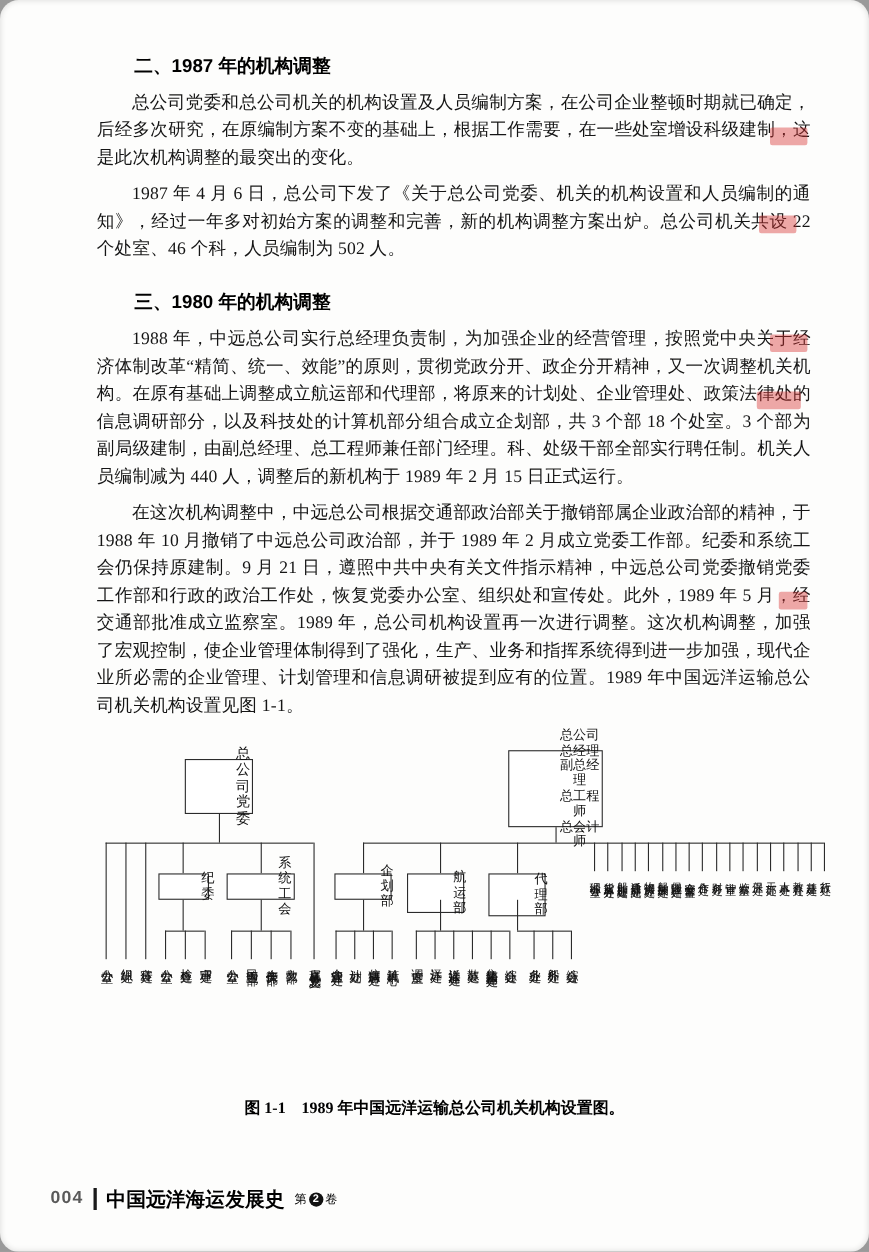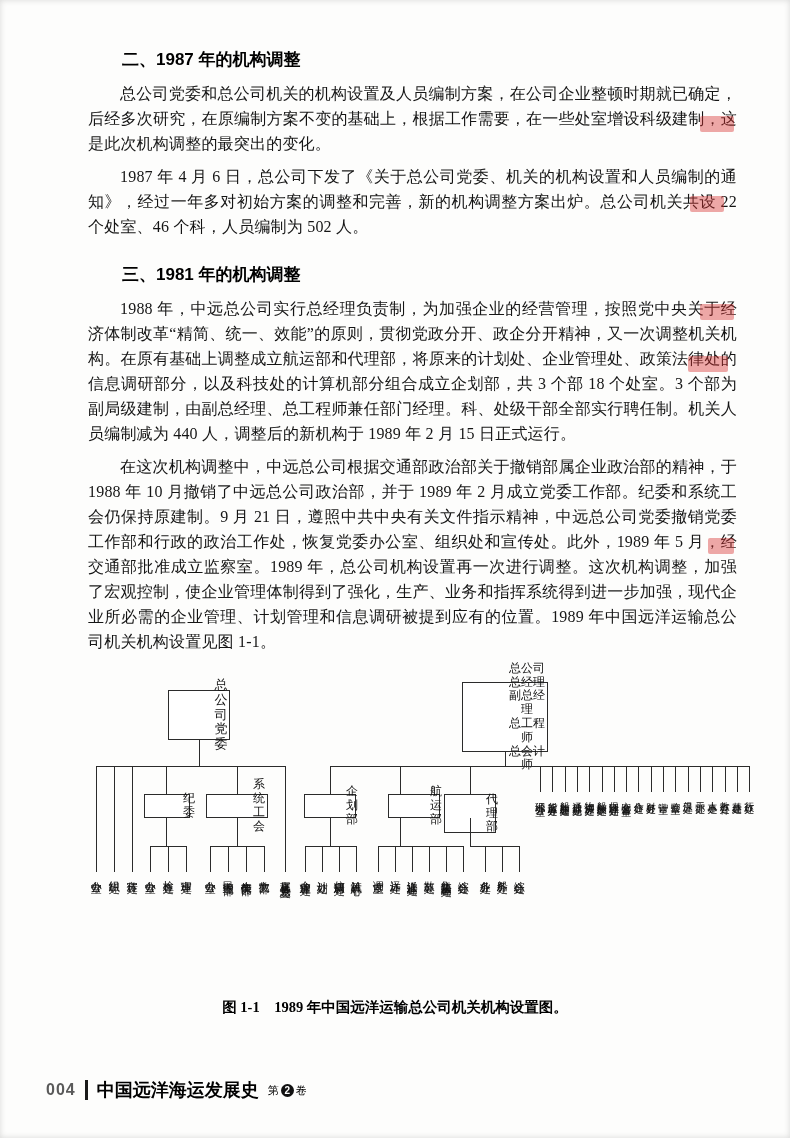--- a/index.html
+++ b/index.html
@@ -1,19 +1,20 @@
 <!DOCTYPE html>
 <html><head>
 <meta charset="utf-8">
 <style>
   html,body{margin:0;padding:0;background:#9a9a9a;}
   .page{
     position:relative;width:790px;height:1138px;background:#fdfdfc;
     font-family:"Liberation Serif",serif;color:#151515;margin:0 auto;overflow:hidden;
     box-shadow:inset 0 0 6px rgba(0,0,0,.15);
+    border-radius:17px;
   }
   .content{position:absolute;left:88px;top:48px;width:649px;}
   h2.sec{
     font-family:"Liberation Sans",sans-serif;font-size:17px;font-weight:bold;
     margin:0 0 10px 0;text-indent:2em;color:#000;
   }
   h2.gap{margin-top:24px;}
   .content p{
     font-size:16px;line-height:25px;margin:0 0 8px 0;
     text-align:justify;text-indent:2em;letter-spacing:.2px;
@@ -47,21 +48,21 @@
 </style>
 </head>
 <body>
 
 <div class="page">
 
   <div class="content">
     <h2 class="sec">二、1987 年的机构调整</h2>
     <p>总公司党委和总公司机关的机构设置及人员编制方案，在公司企业整顿时期就已确定，后经多次研究，在原编制方案不变的基础上，根据工作需要，在一些处室增设科级建制，这是此次机构调整的最突出的变化。</p>
     <p>1987 年 4 月 6 日，总公司下发了《关于总公司党委、机关的机构设置和人员编制的通知》，经过一年多对初始方案的调整和完善，新的机构调整方案出炉。总公司机关共设 22 个处室、46 个科，人员编制为 502 人。</p>
-    <h2 class="sec gap">三、1981 年的机构调整</h2>
+    <h2 class="sec gap">三、1980 年的机构调整</h2>
     <p>1988 年，中远总公司实行总经理负责制，为加强企业的经营管理，按照党中央关于经济体制改革“精简、统一、效能”的原则，贯彻党政分开、政企分开精神，又一次调整机关机构。在原有基础上调整成立航运部和代理部，将原来的计划处、企业管理处、政策法律处的信息调研部分，以及科技处的计算机部分组合成立企划部，共 3 个部 18 个处室。3 个部为副局级建制，由副总经理、总工程师兼任部门经理。科、处级干部全部实行聘任制。机关人员编制减为 440 人，调整后的新机构于 1989 年 2 月 15 日正式运行。</p>
     <p>在这次机构调整中，中远总公司根据交通部政治部关于撤销部属企业政治部的精神，于 1988 年 10 月撤销了中远总公司政治部，并于 1989 年 2 月成立党委工作部。纪委和系统工会仍保持原建制。9 月 21 日，遵照中共中央有关文件指示精神，中远总公司党委撤销党委工作部和行政的政治工作处，恢复党委办公室、组织处和宣传处。此外，1989 年 5 月，经交通部批准成立监察室。1989 年，总公司机构设置再一次进行调整。这次机构调整，加强了宏观控制，使企业管理体制得到了强化，生产、业务和指挥系统得到进一步加强，现代企业所必需的企业管理、计划管理和信息调研被提到应有的位置。1989 年中国远洋运输总公司机关机构设置见图 1-1。</p>
   </div>
 
   <div class="pmark" style="left:700px;top:116px;width:34px;height:16px;"></div>
   <div class="pmark" style="left:690px;top:196px;width:34px;height:16px;"></div>
   <div class="pmark" style="left:700px;top:304px;width:34px;height:16px;"></div>
   <div class="pmark" style="left:688px;top:356px;width:40px;height:16px;"></div>
   <div class="pmark" style="left:708px;top:538px;width:26px;height:16px;"></div>
 
@@ -113,21 +114,21 @@
       <div class="ln" style="left: 305px; top: 170px; width: 51px; height: 1px;"></div>
       <div class="ln" style="left: 305px; top: 170px; width: 1px; height: 26px;"></div>
       <div class="vtext" style="left: 305px; top: 196px; font-size: 11px;">企业管理处</div>
       <div class="ln" style="left: 322px; top: 170px; width: 1px; height: 26px;"></div>
       <div class="vtext" style="left: 322px; top: 196px; font-size: 11px;">计划处</div>
       <div class="ln" style="left: 339px; top: 170px; width: 1px; height: 26px;"></div>
       <div class="vtext" style="left: 339px; top: 196px; font-size: 11px;">信息调研处</div>
       <div class="ln" style="left: 356px; top: 170px; width: 1px; height: 26px;"></div>
       <div class="vtext" style="left: 356px; top: 196px; font-size: 11px;">计算机中心</div>
       <div class="ln" style="left: 400px; top: 90px; width: 1px; height: 28px;"></div>
-      <div class="node" style="left: 388px; top: 118px; width: 52px; height: 24px; font-size: 12px;">航运部</div>
+      <div class="node" style="left: 370px; top: 118px; width: 52px; height: 36px; font-size: 12px;">航运部</div>
       <div class="ln" style="left: 400px; top: 142px; width: 1px; height: 28px;"></div>
       <div class="ln" style="left: 378px; top: 170px; width: 85px; height: 1px;"></div>
       <div class="ln" style="left: 378px; top: 170px; width: 1px; height: 26px;"></div>
       <div class="vtext" style="left: 378px; top: 196px; font-size: 11px;">调度室</div>
       <div class="ln" style="left: 395px; top: 170px; width: 1px; height: 26px;"></div>
       <div class="vtext" style="left: 395px; top: 196px; font-size: 11px;">远洋处</div>
       <div class="ln" style="left: 412px; top: 170px; width: 1px; height: 26px;"></div>
       <div class="vtext" style="left: 412px; top: 196px; font-size: 11px;">近洋运输处</div>
       <div class="ln" style="left: 429px; top: 170px; width: 1px; height: 26px;"></div>
       <div class="vtext" style="left: 429px; top: 196px; font-size: 11px;">散装处</div>

